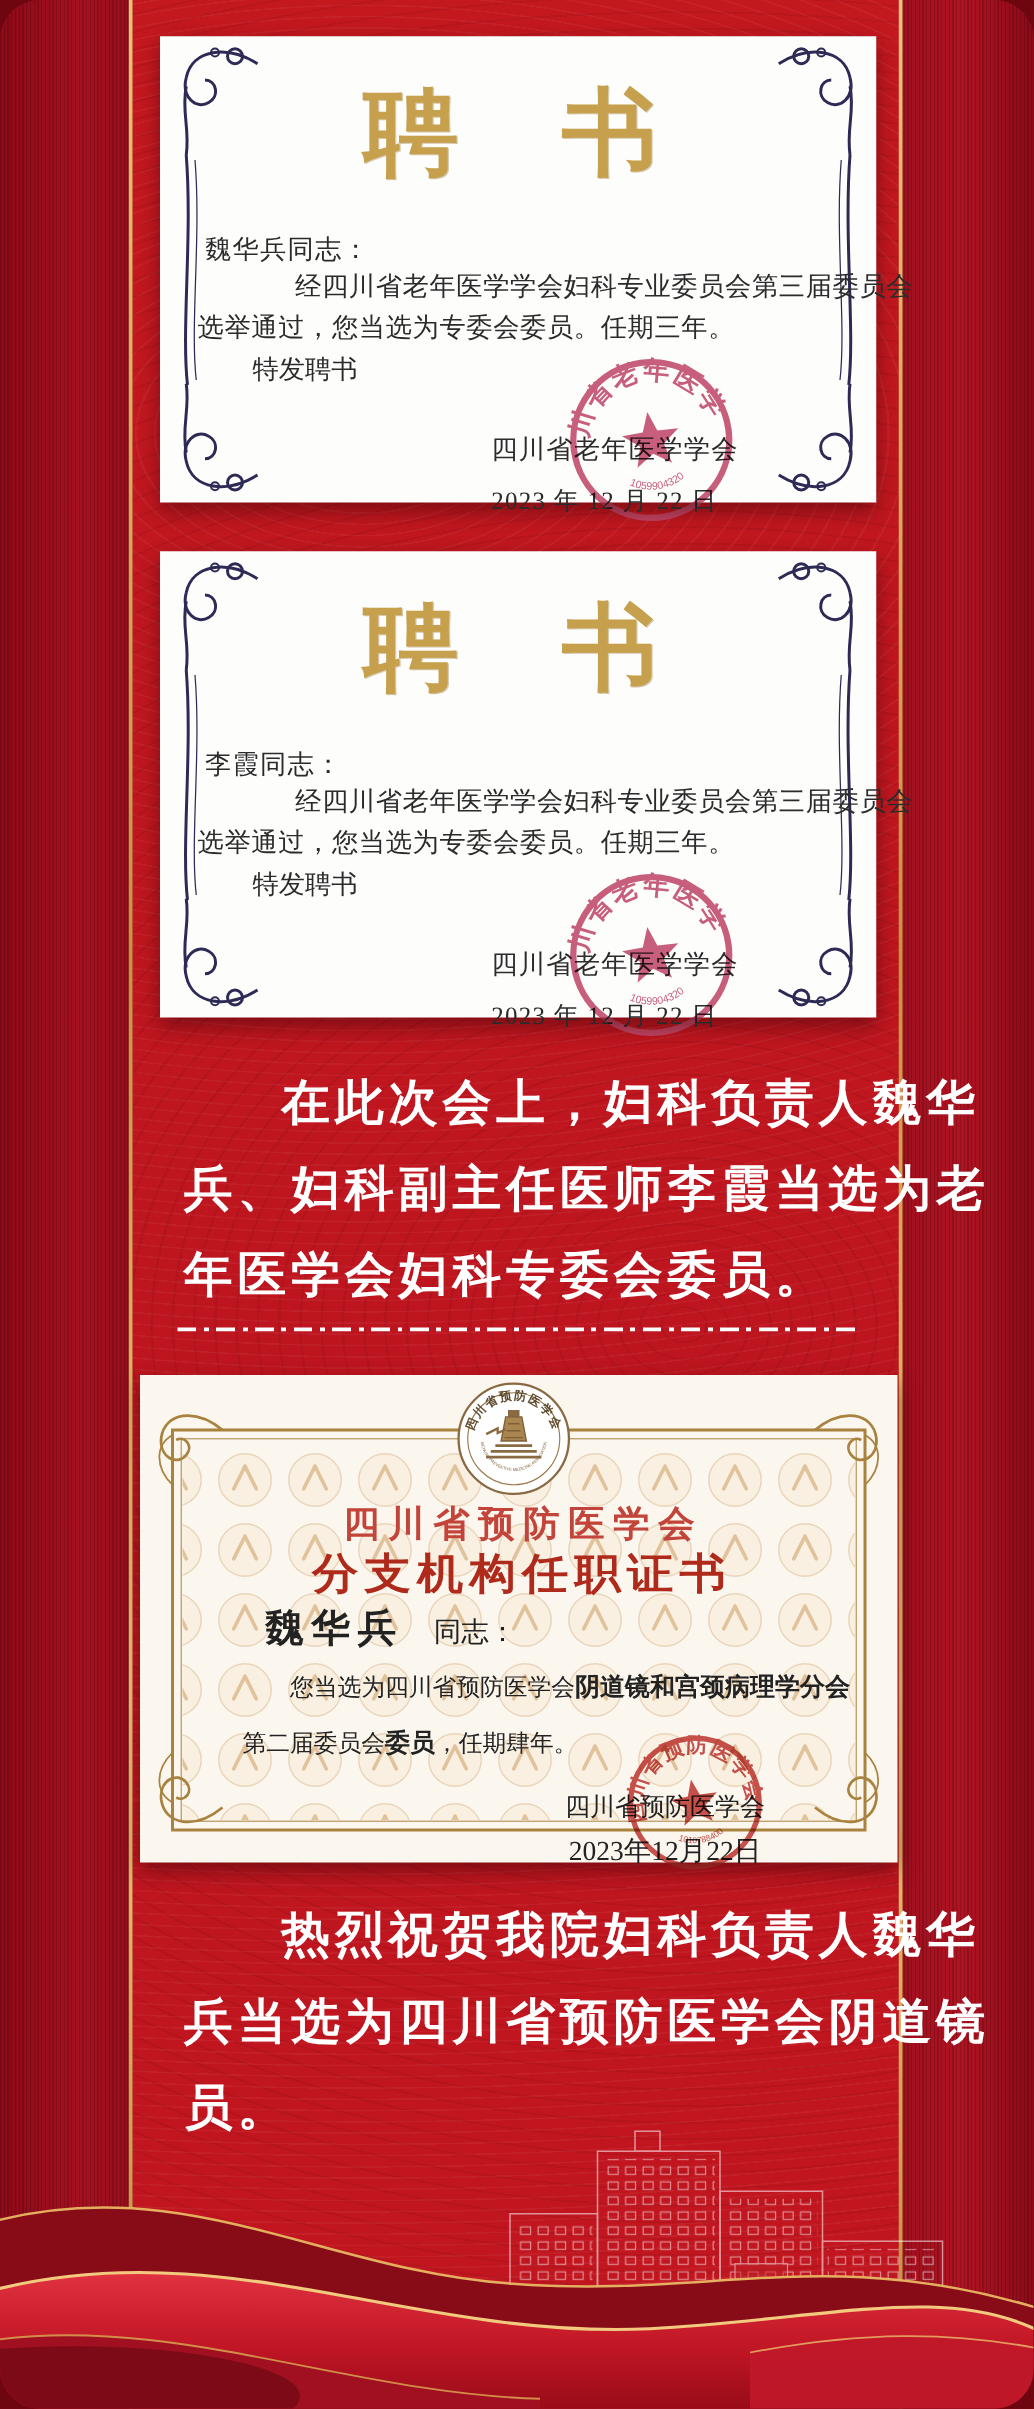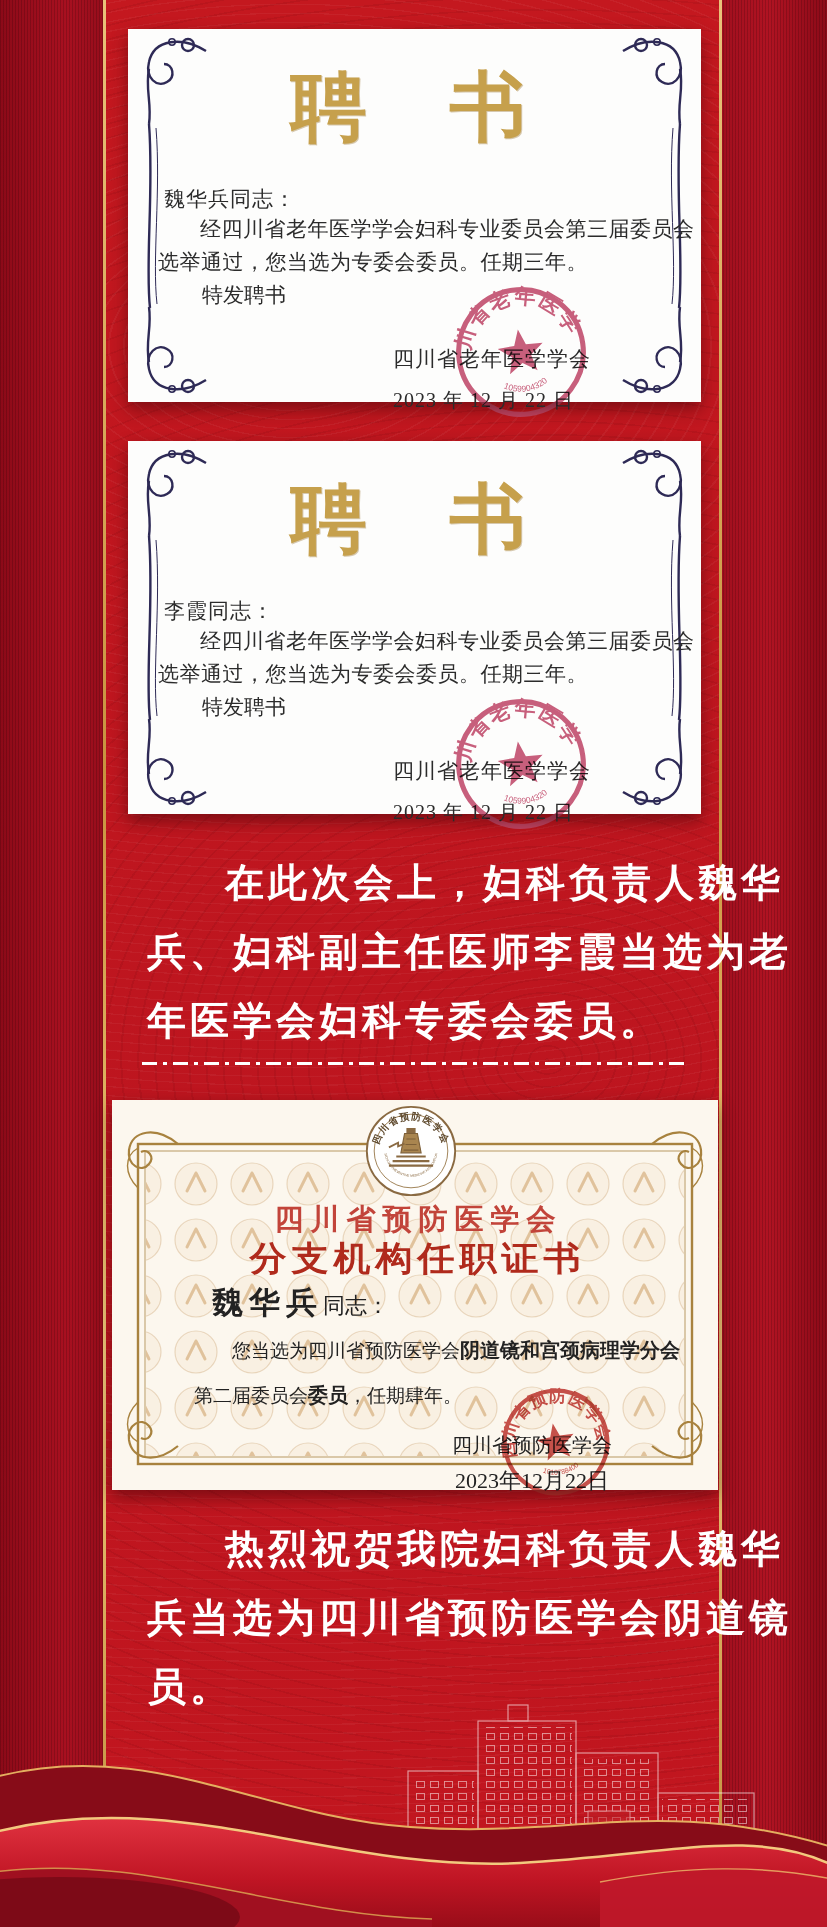--- a/index.html
+++ b/index.html
@@ -1,17 +1,17 @@
 <!DOCTYPE html>
 <html><head>
 <meta charset="utf-8">
 <style>
   html,body{margin:0;padding:0;background:#6d060f;}
   .page{position:relative;width:827px;height:1927px;overflow:hidden;
-        background:#9e0e1d;font-family:"Liberation Serif","DejaVu Serif",serif;}
+        background:#9e0e1d;font-family:"Liberation Serif","DejaVu Serif",serif;border-radius:32px;}
   
   .page::before{content:"";position:absolute;inset:0;z-index:0;
     background:
       repeating-linear-gradient(90deg, rgba(0,0,0,.16) 0 1px, rgba(255,255,255,0) 1px 3px),
       linear-gradient(90deg,#8c0a18 0%,#a81020 8%,#950d1b 13%,#a00f1e 87%,#b01322 93%,#8c0a18 100%);}
   .gold-line{position:absolute;top:0;width:3px;height:100%;z-index:2;
     background:linear-gradient(180deg,#e9c27a,#c8933f 40%,#eec879 70%,#bd8a3a);}
   .inner-panel{position:absolute;left:106px;top:0;width:613px;height:100%;z-index:1;
     background:#c0171f;
     background-image:
@@ -22,21 +22,21 @@
   .cert{position:absolute;left:128px;width:573px;height:373px;background:#fdfdfc;z-index:3;
         box-shadow:0 7px 16px rgba(40,0,5,.45);}
   .cert .frame{position:absolute;inset:0;color:#2e2a56;}
   .cert-title{position:absolute;left:0;right:0;top:30px;text-align:center;text-indent:.25em;
     font-size:76px;line-height:96px;font-weight:bold;letter-spacing:.42em;color:#c6a04c;
     text-shadow:1px 1px 0 rgba(140,100,30,.35);}
   .cert-salutation{position:absolute;left:36px;top:156px;font-size:21px;color:#2b2b2b;letter-spacing:1px;}
   .cert-body{position:absolute;left:30px;right:26px;top:184px;font-size:21px;line-height:33px;
     color:#2b2b2b;letter-spacing:.5px;}
   .cert-body .bline{display:block;white-space:nowrap;}
-  .cert-body .bline.first{text-indent:2em;}
+  .cert-body .bline.first{text-indent:2em;padding-left:36px;}
   .cert-closing{position:absolute;left:74px;top:252px;font-size:21px;color:#2b2b2b;font-family:Liberation Mono, monospace;}
   .cert-sign{position:absolute;right:44px;top:316px;width:264px;text-align:left;color:#2b2b2b;}
   .cert-sign .issuer{font-size:21px;letter-spacing:1px;}
   .cert-sign .date{font-size:20px;margin-top:14px;letter-spacing:1px;}
   .seal{position:absolute;width:136px;height:136px;left:325px;top:255px;color:#c24a6b;
         opacity:.88;transform:rotate(-8deg);mix-blend-mode:multiply;}
   
   .para{position:absolute;left:112px;width:574px;z-index:5;color:#ffffff;
     font-family:"Liberation Sans","DejaVu Sans",sans-serif;font-weight:bold;
     font-size:39px;line-height:69px;letter-spacing:4px;margin-left:35px;}
@@ -49,21 +49,21 @@
     background:#fcf7ee;box-shadow:0 7px 16px rgba(40,0,5,.45);}
   .cert3 .frame3{position:absolute;inset:0;}
   .c3-logo{position:absolute;left:253px;top:5px;width:92px;height:92px;z-index:4;}
   .c3-org{position:absolute;left:0;right:0;top:100px;text-align:center;z-index:3;
     font-size:29px;font-weight:bold;letter-spacing:7px;color:#c2443a;text-indent:7px;}
   .c3-title{position:absolute;left:0;right:0;top:134px;text-align:center;z-index:3;
     font-size:37px;font-weight:bold;letter-spacing:5px;color:#b02a1c;text-indent:5px;
     transform:scaleY(.92);}
   .c3-salutation{position:absolute;left:100px;top:182px;z-index:3;color:#222;}
   .c3-salutation .nm{font-size:31px;font-weight:bold;letter-spacing:6px;}
-  .c3-salutation .sfx{font-size:22px;}
+  .c3-salutation .sfx{font-size:22px;margin-left:24px;}
   .c3-body{position:absolute;left:82px;top:228px;width:448px;z-index:3;color:#222;
     font-size:19px;line-height:44px;}
   .c3-body .bline{display:block;white-space:nowrap;}
   .c3-body .bline.first{text-indent:2em;}
   .c3-body b{font-size:20px;}
   .c3-sign{position:absolute;left:330px;top:332px;width:180px;text-align:center;z-index:3;color:#222;}
   .c3-sign .issuer{font-size:20px;}
   .c3-sign .date{font-size:22px;margin-top:7px;}
   .seal3{position:absolute;width:112px;height:112px;left:388px;top:286px;z-index:5;color:#bf3430;
     opacity:.85;transform:rotate(-10deg);mix-blend-mode:multiply;}

